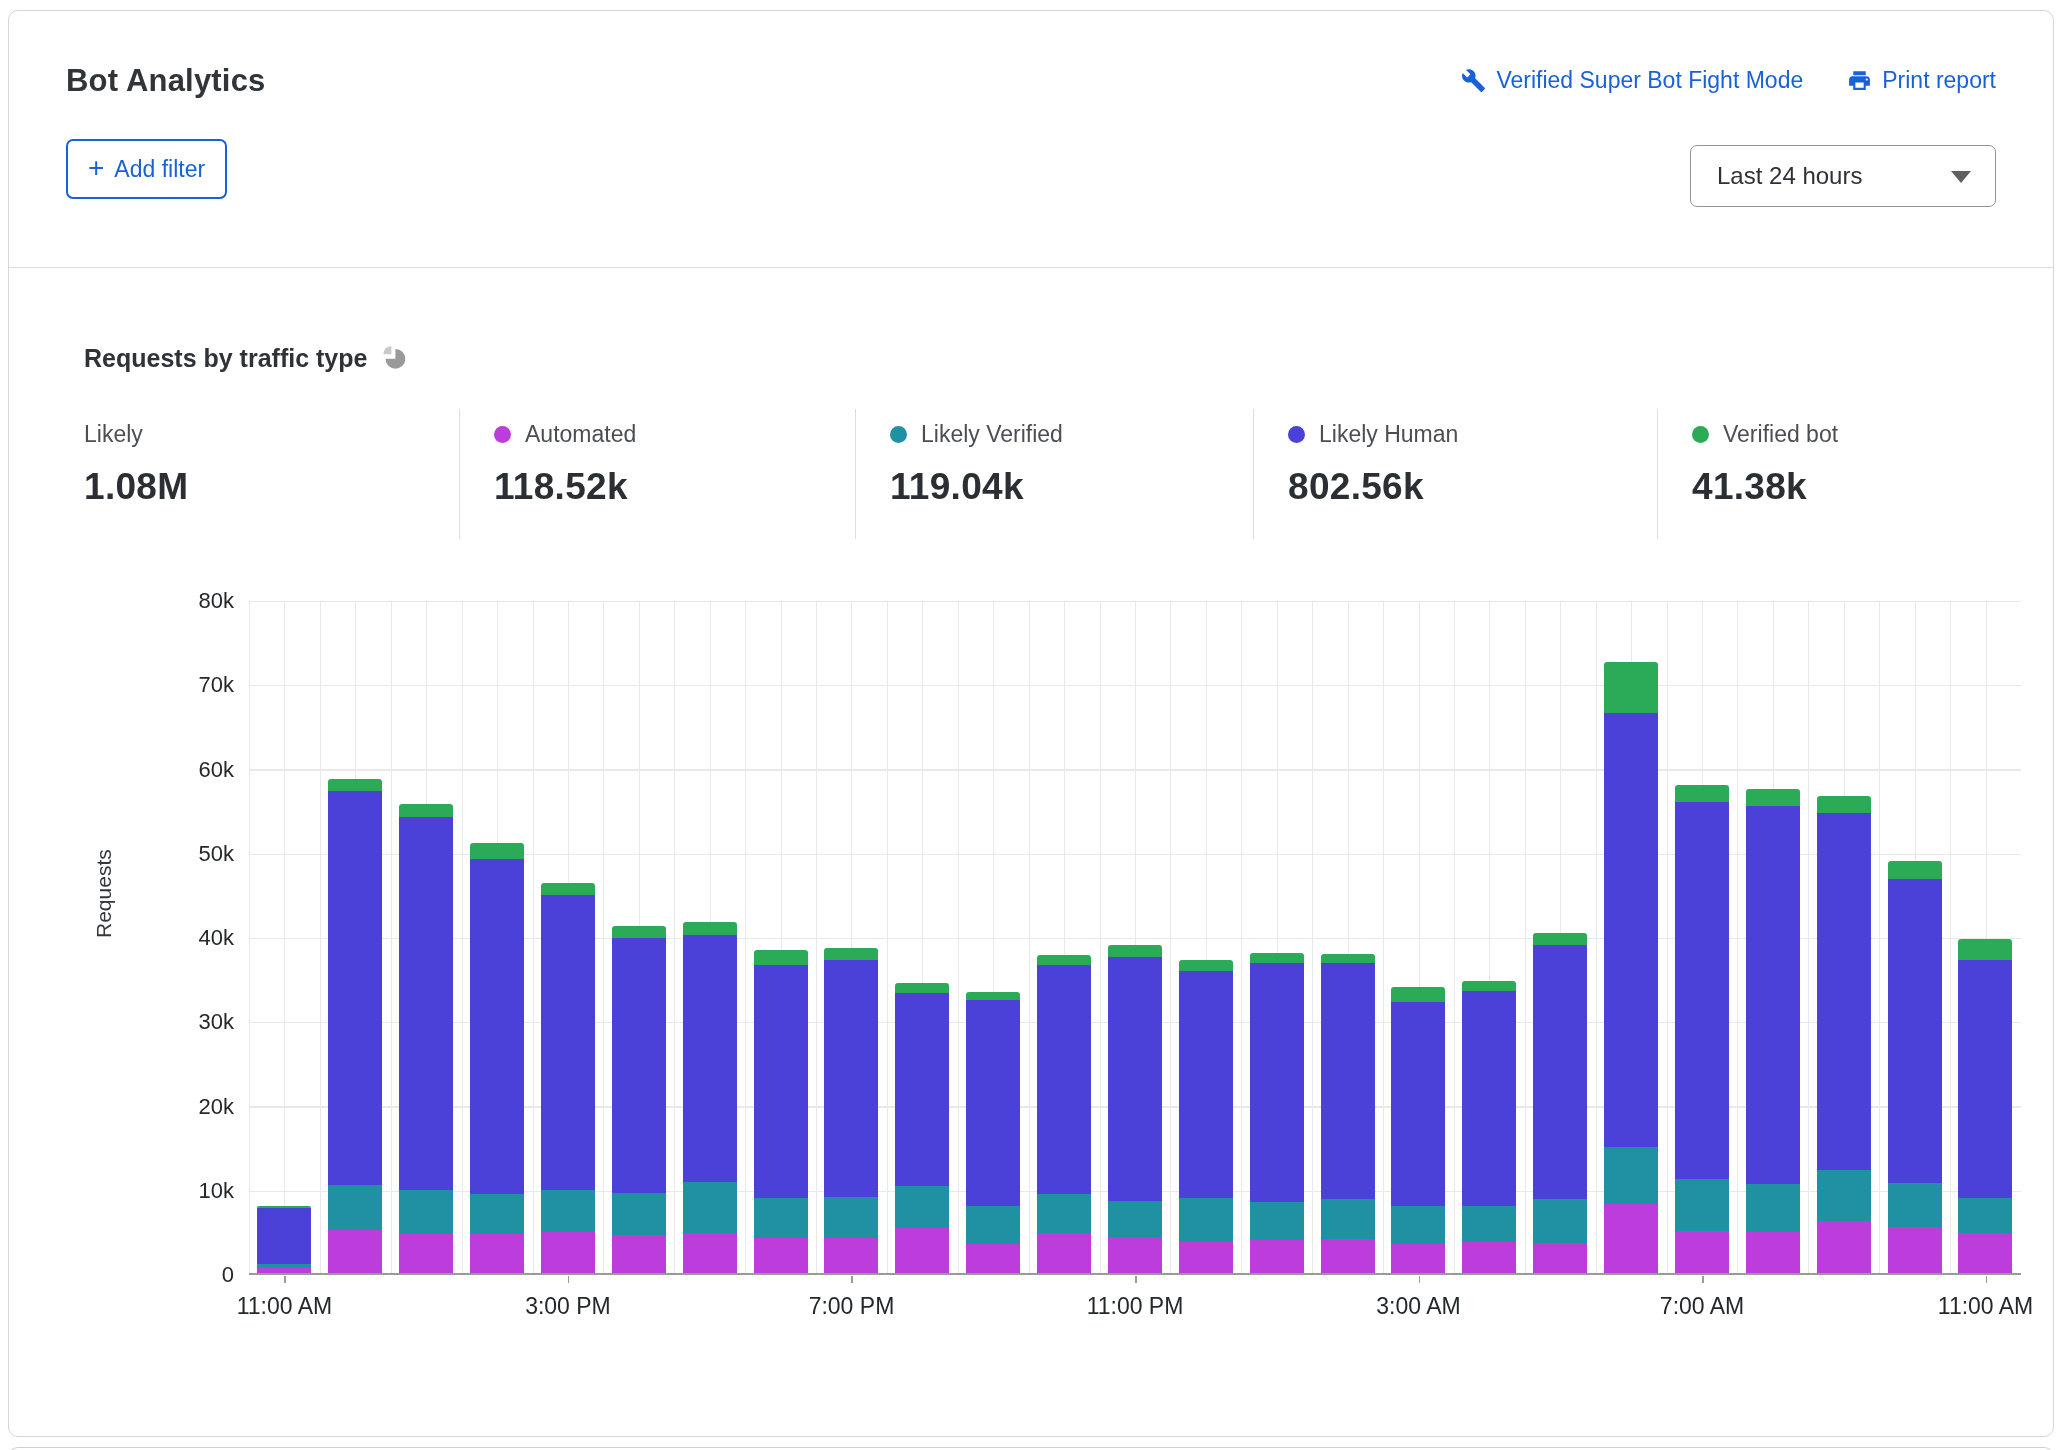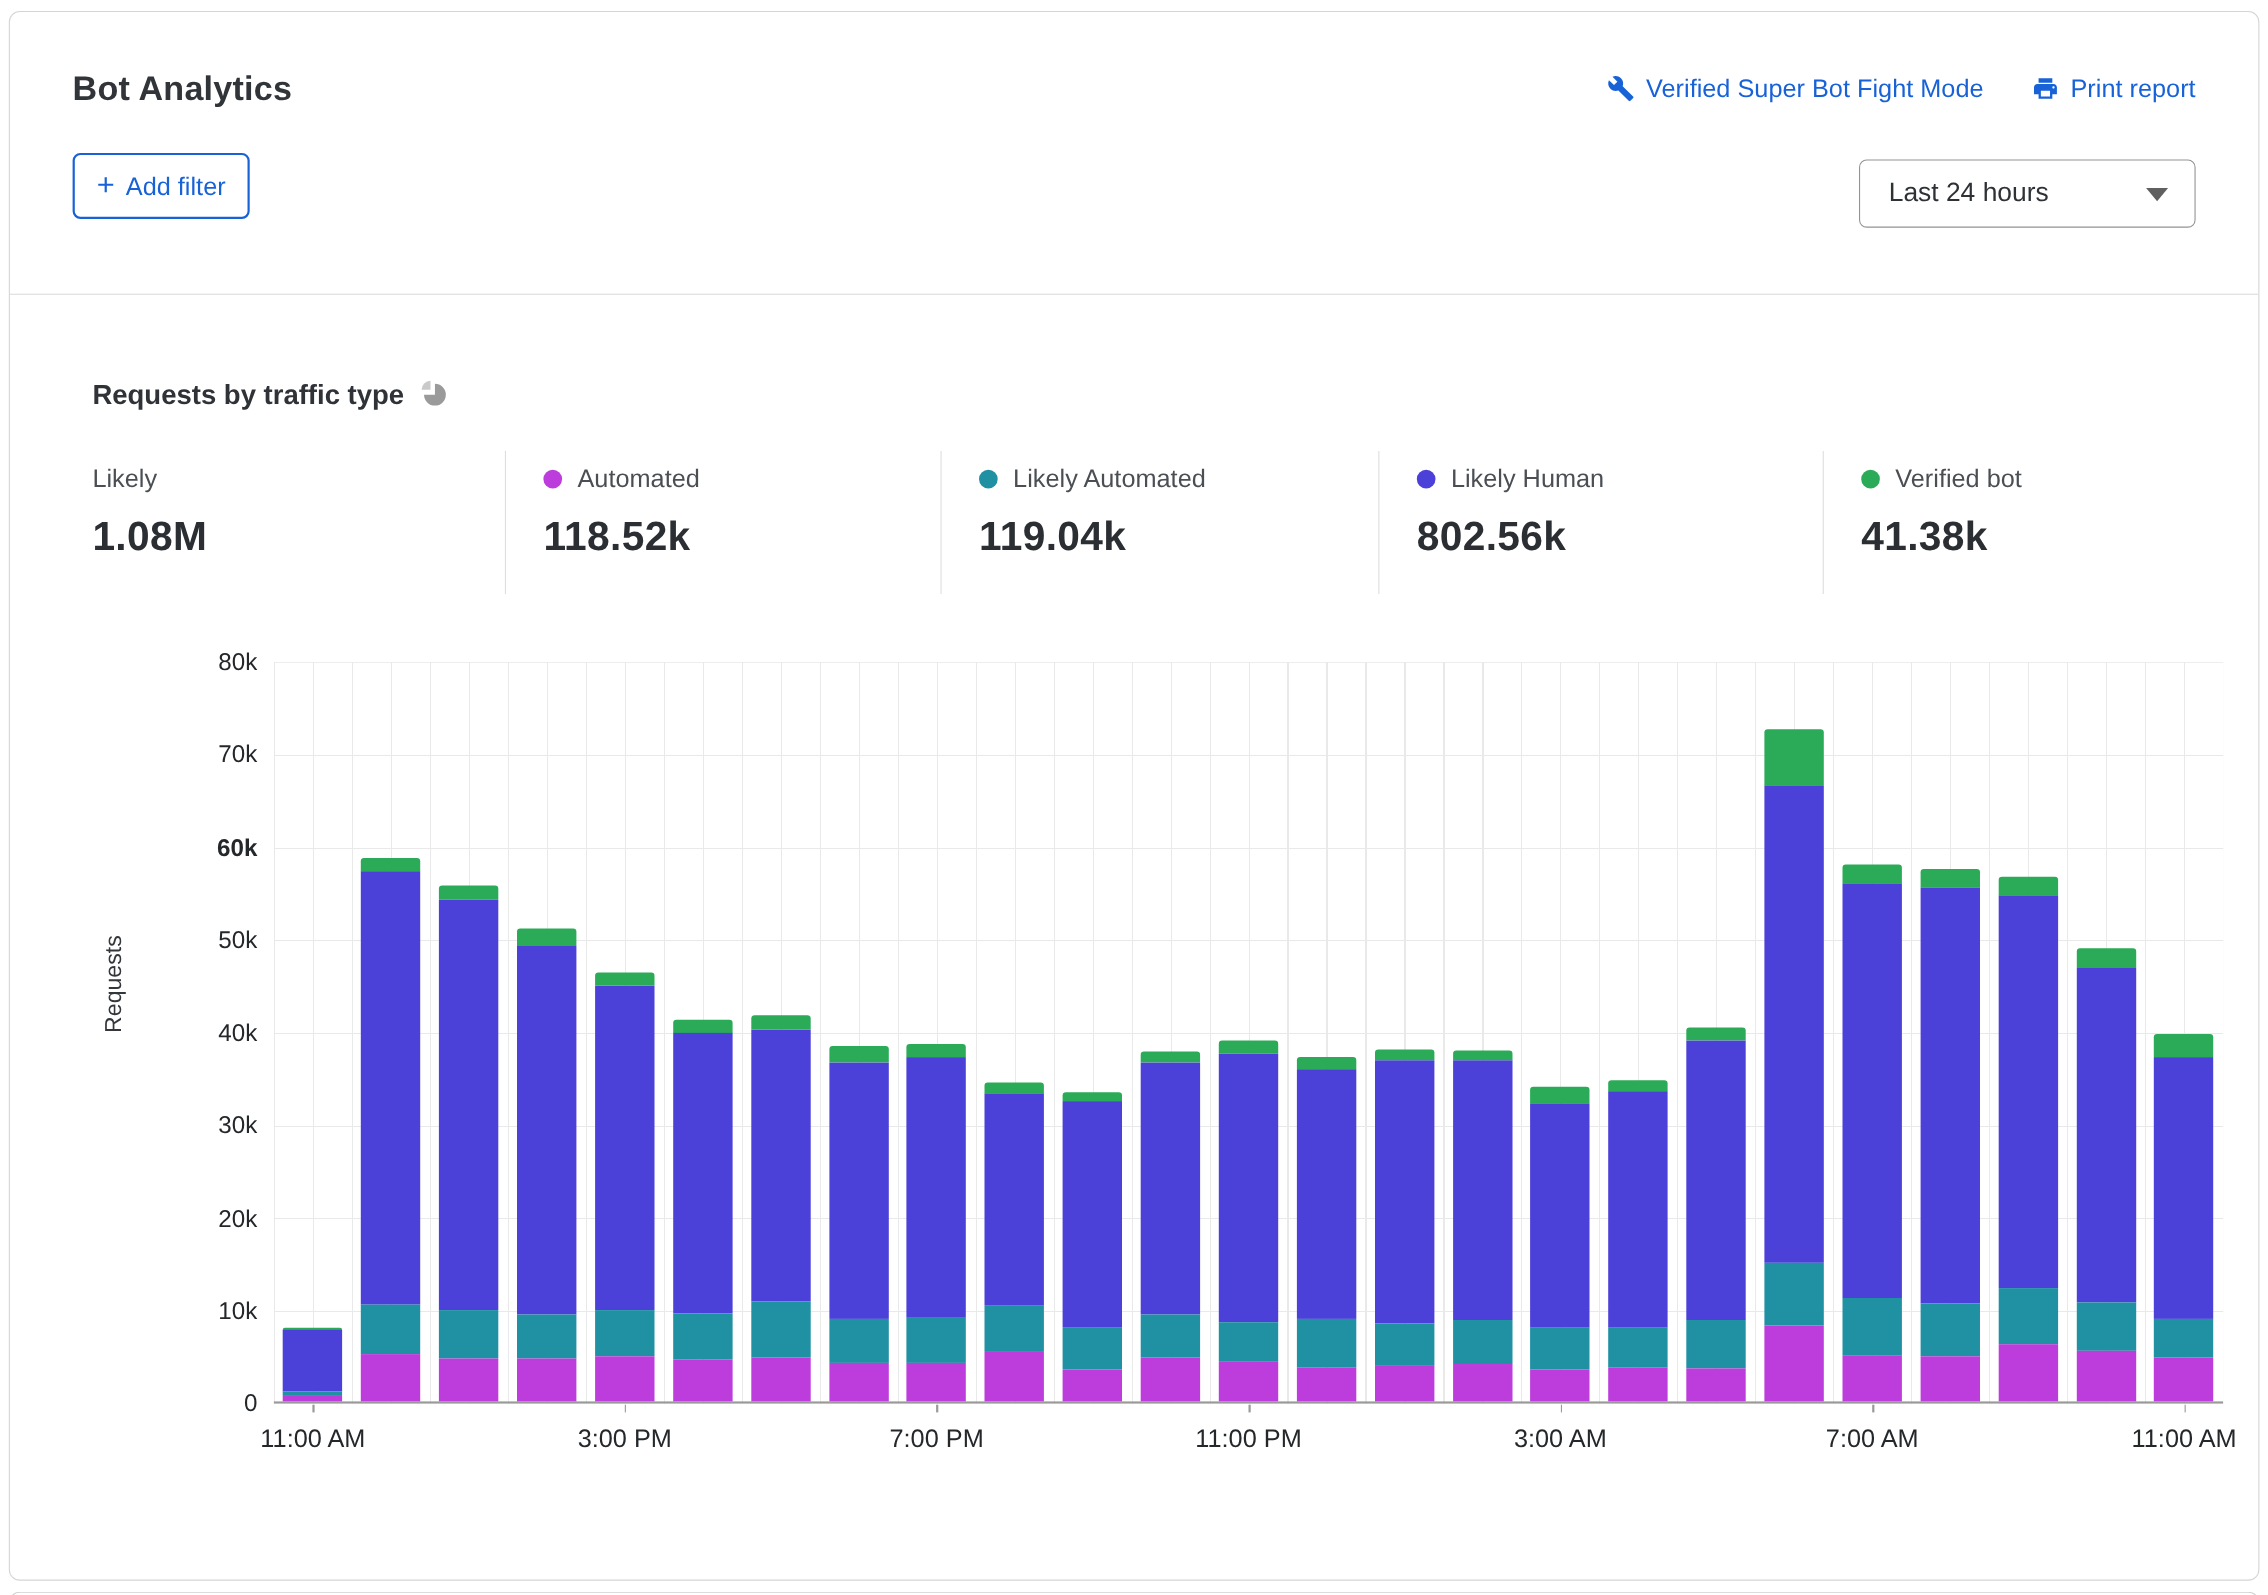--- a/index.html
+++ b/index.html
@@ -162,21 +162,21 @@
         <div class="stat-col">
           <div class="stat-label-row">
             <span class="stat-dot" style="background: rgb(188, 61, 219);"></span>
             <span class="stat-label">Automated</span>
           </div>
           <div class="stat-value">118.52k</div>
         </div>
         <div class="stat-col">
           <div class="stat-label-row">
             <span class="stat-dot" style="background: rgb(32, 144, 163);"></span>
-            <span class="stat-label">Likely Automated</span>
+            <span class="stat-label">Likely Verified</span>
           </div>
           <div class="stat-value">119.04k</div>
         </div>
         <div class="stat-col">
           <div class="stat-label-row">
             <span class="stat-dot" style="background: rgb(75, 64, 216);"></span>
             <span class="stat-label">Likely Human</span>
           </div>
           <div class="stat-value">802.56k</div>
         </div>
@@ -191,21 +191,21 @@
 
     <div class="chart-wrap">
       <div class="y-axis-title">Requests</div>
       <div class="y-ticks">
           <div class="y-tick-label" style="top: 674px;">0</div>
           <div class="y-tick-label" style="top: 589.75px;">10k</div>
           <div class="y-tick-label" style="top: 505.5px;">20k</div>
           <div class="y-tick-label" style="top: 421.25px;">30k</div>
           <div class="y-tick-label" style="top: 337px;">40k</div>
           <div class="y-tick-label" style="top: 252.75px;">50k</div>
-          <div class="y-tick-label" style="top: 168.5px; font-weight: bold;">60k</div>
+          <div class="y-tick-label" style="top: 168.5px;">60k</div>
           <div class="y-tick-label" style="top: 84.25px;">70k</div>
           <div class="y-tick-label" style="top: 0px;">80k</div>
         </div>
       <div class="plot-frame">
         <div class="gridlines"></div>
         <div class="plot-area">
             <div class="bar-slot">
               <div class="bar-stack">
                 <div class="seg top" style="height: 2.5px; background: rgb(43, 171, 87);"></div>
                 <div class="seg" style="height: 55.6px; background: rgb(75, 64, 216);"></div>

